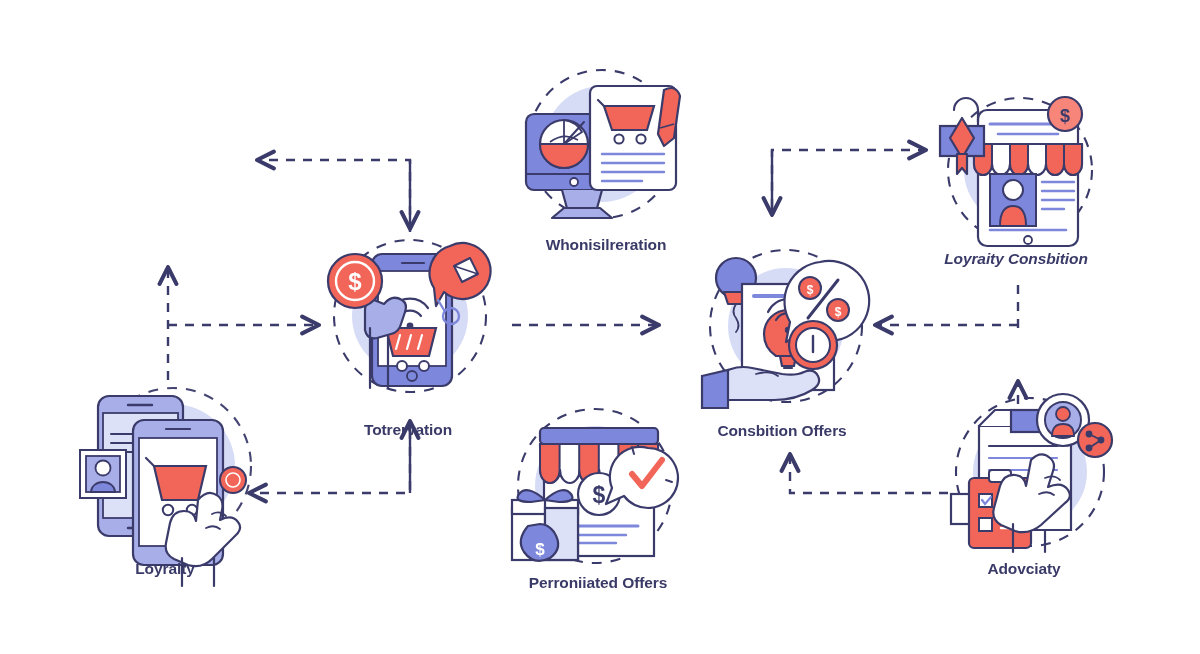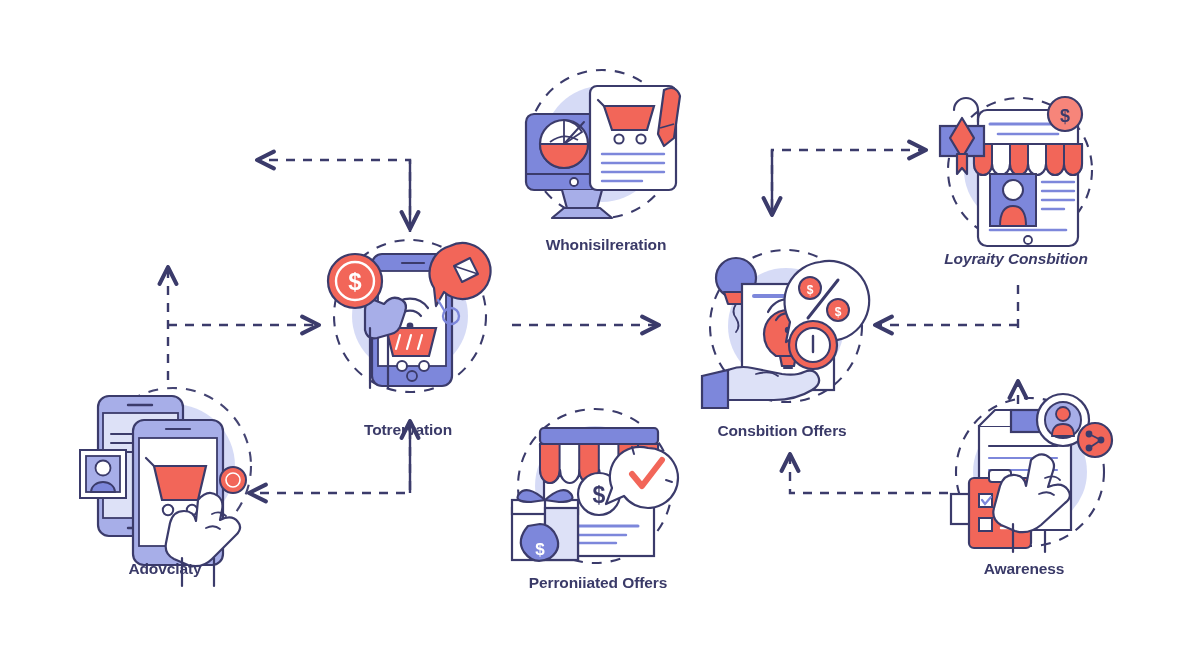--- a/index.html
+++ b/index.html
@@ -392,21 +392,21 @@
       <circle cx="150" cy="42" r="17" fill="#F26659" stroke="#3B3B6B" stroke-width="2.2"></circle>
       <circle cx="144" cy="36" r="3.4" fill="#3B3B6B"></circle>
       <circle cx="156" cy="42" r="3.4" fill="#3B3B6B"></circle>
       <circle cx="144" cy="50" r="3.4" fill="#3B3B6B"></circle>
       <line x1="144" y1="36" x2="156" y2="42" stroke="#3B3B6B" stroke-width="1.8"></line>
       <line x1="144" y1="50" x2="156" y2="42" stroke="#3B3B6B" stroke-width="1.8"></line>
     </g>
   </g>
 </svg>
 
-<div class="node-label" style="left:165px;top:560px;">Adovciaty</div>
+<div class="node-label" style="left:165px;top:560px;">Loyraity</div>
 <div class="node-label" style="left:408px;top:406px;margin-top:15px;">Totrervation</div>
 <div class="node-label" style="left:606px;top:236px;">Whonisilreration</div>
 <div class="node-label" style="left:598px;top:574px;">Perroniiated Offers</div>
 <div class="node-label" style="left:782px;top:422px;">Consbition Offers</div>
 <div class="node-label" style="left:1016px;top:250px;font-style:italic;">Loyraity Consbition</div>
-<div class="node-label" style="left:1024px;top:560px;">Awareness</div>
+<div class="node-label" style="left:1024px;top:560px;">Adovciaty</div>
 
 </div>
 
 </body></html>

